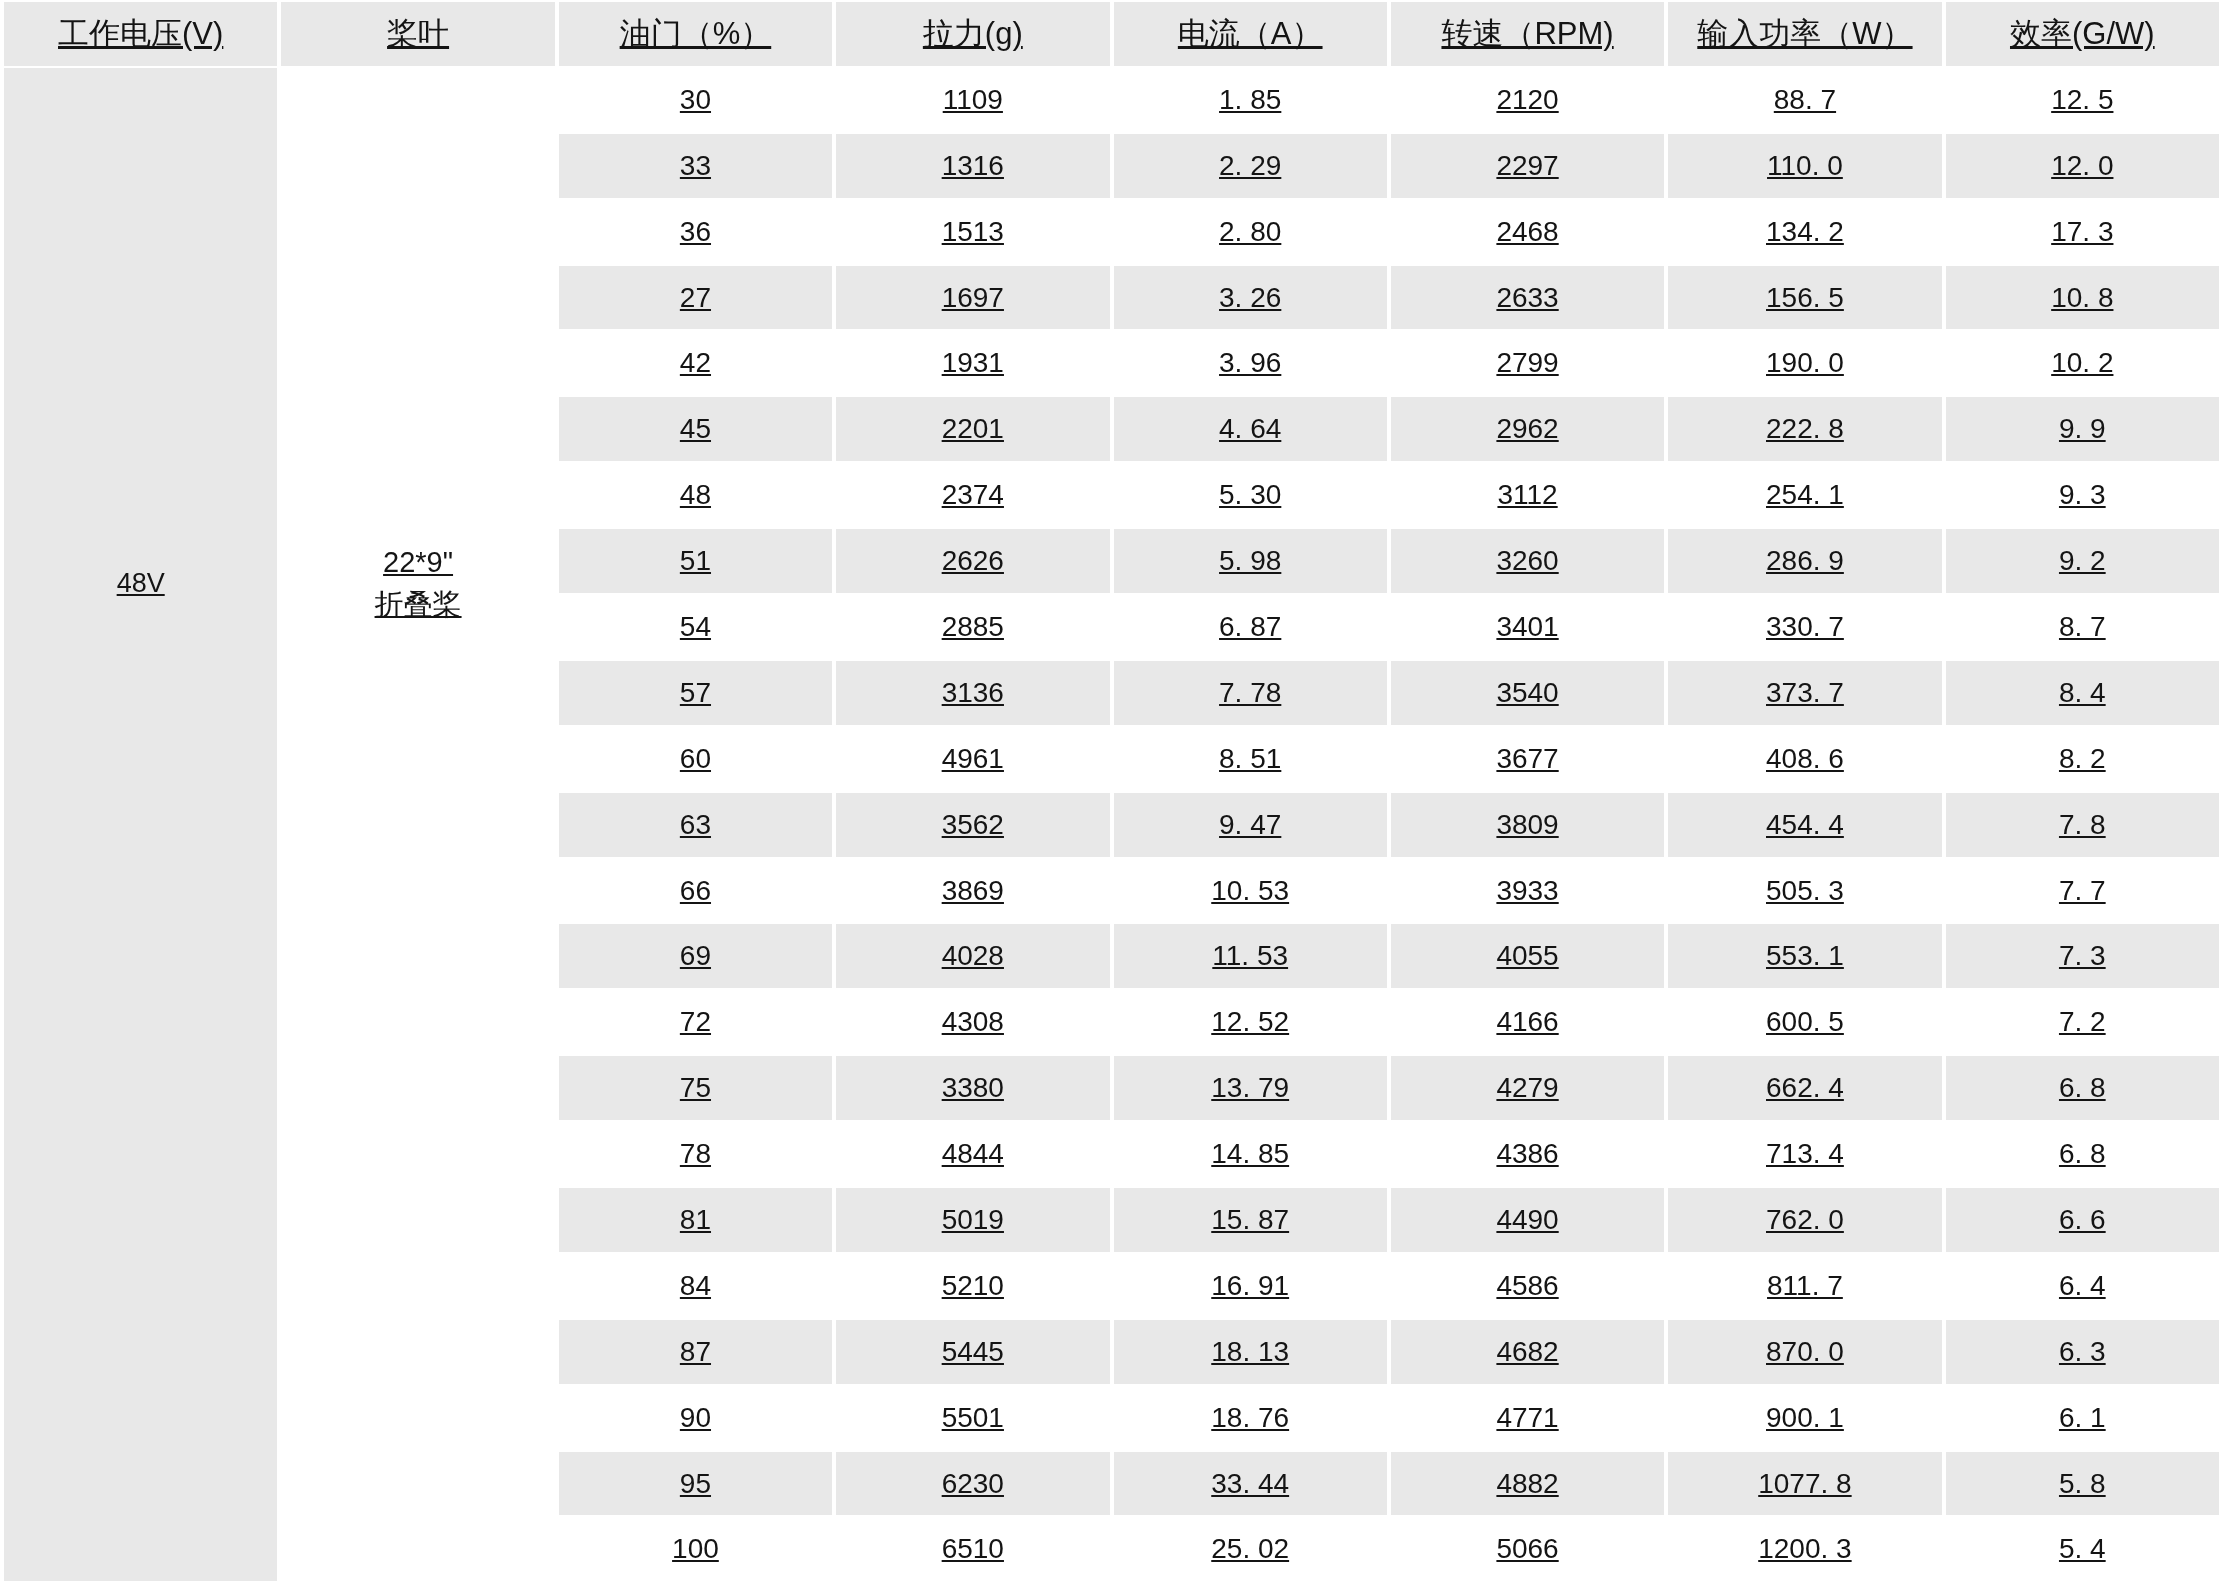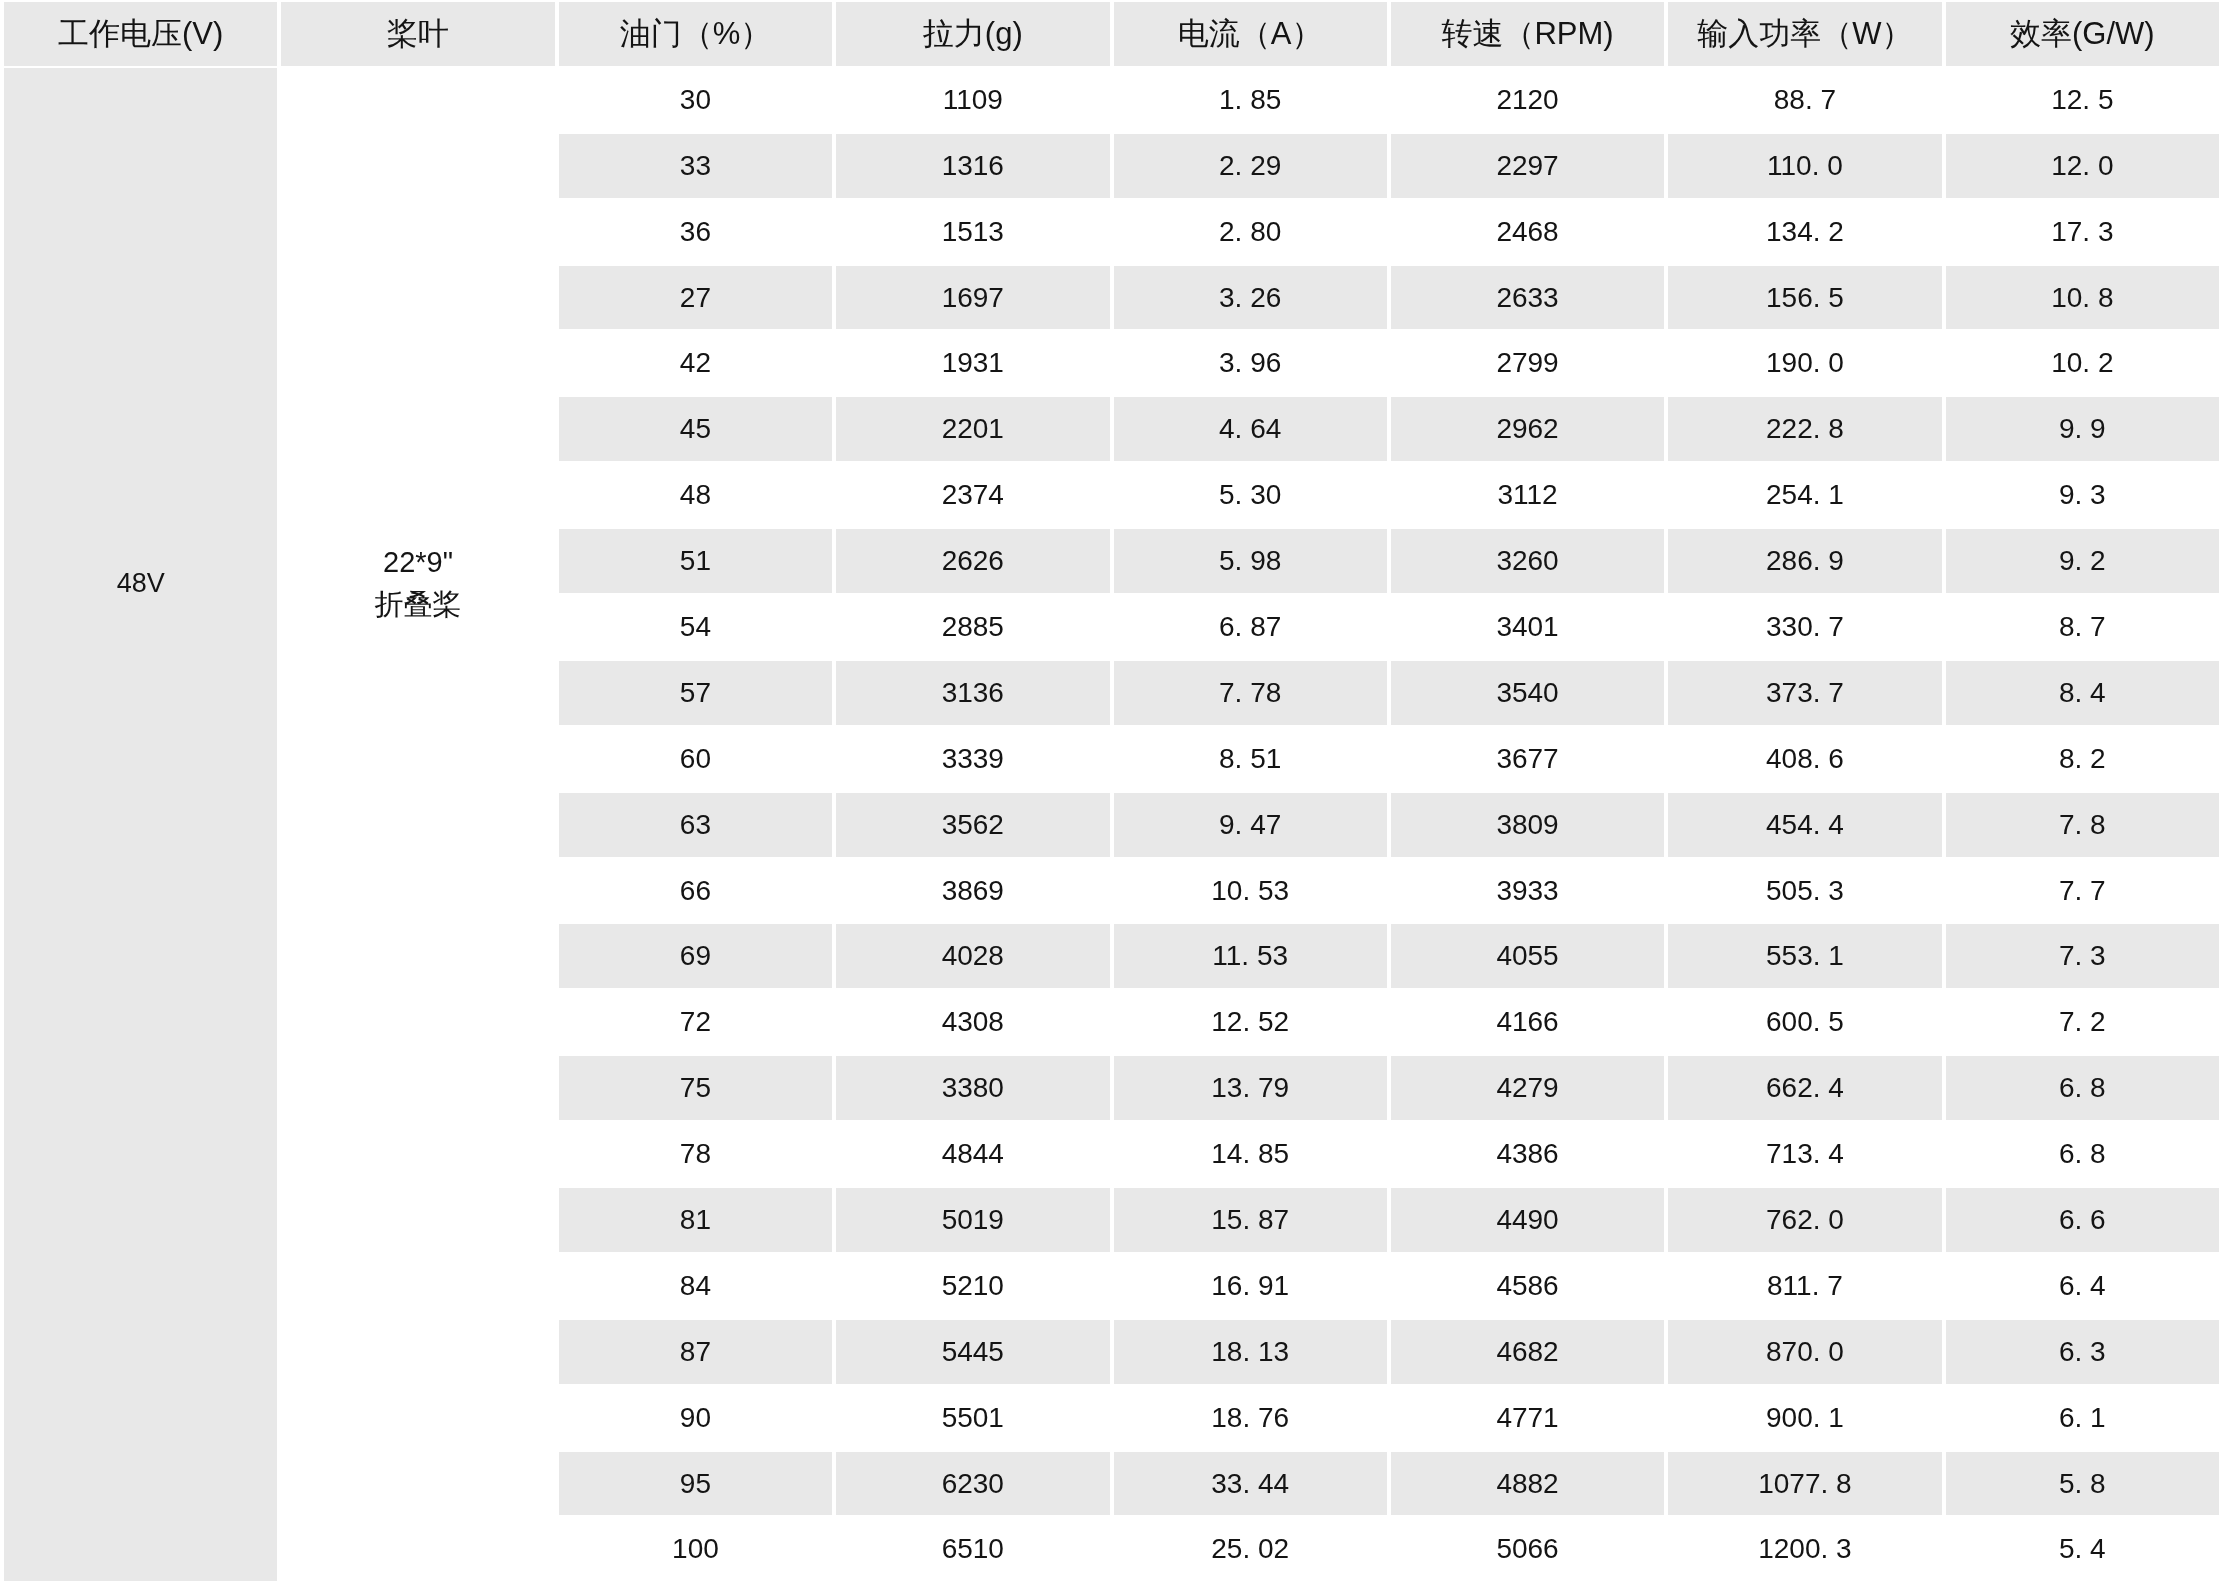--- a/index.html
+++ b/index.html
@@ -10,20 +10,21 @@
     background: #ffffff;
     overflow: hidden;
     font-family: "Liberation Sans", "DejaVu Sans", sans-serif;
     color: #141414;
   }
   table.spec-table {
     width: 2223px;
     table-layout: fixed;
     border-collapse: separate;
     border-spacing: 4px 2px;
+    text-decoration: underline;
   }
   table.spec-table th,
   table.spec-table td {
     height: 63.9px;
     padding: 0;
     text-align: center;
     font-weight: normal;
     overflow: hidden;
     white-space: nowrap;
   }
@@ -158,21 +159,21 @@
       <tr class="stripe">
         <td class="data-cell">57</td>
         <td class="data-cell">3136</td>
         <td class="data-cell">7. 78</td>
         <td class="data-cell">3540</td>
         <td class="data-cell">373. 7</td>
         <td class="data-cell">8. 4</td>
       </tr>
       <tr>
         <td class="data-cell">60</td>
-        <td class="data-cell">3339</td>
+        <td class="data-cell">4961</td>
         <td class="data-cell">8. 51</td>
         <td class="data-cell">3677</td>
         <td class="data-cell">408. 6</td>
         <td class="data-cell">8. 2</td>
       </tr>
       <tr class="stripe">
         <td class="data-cell">63</td>
         <td class="data-cell">3562</td>
         <td class="data-cell">9. 47</td>
         <td class="data-cell">3809</td>

